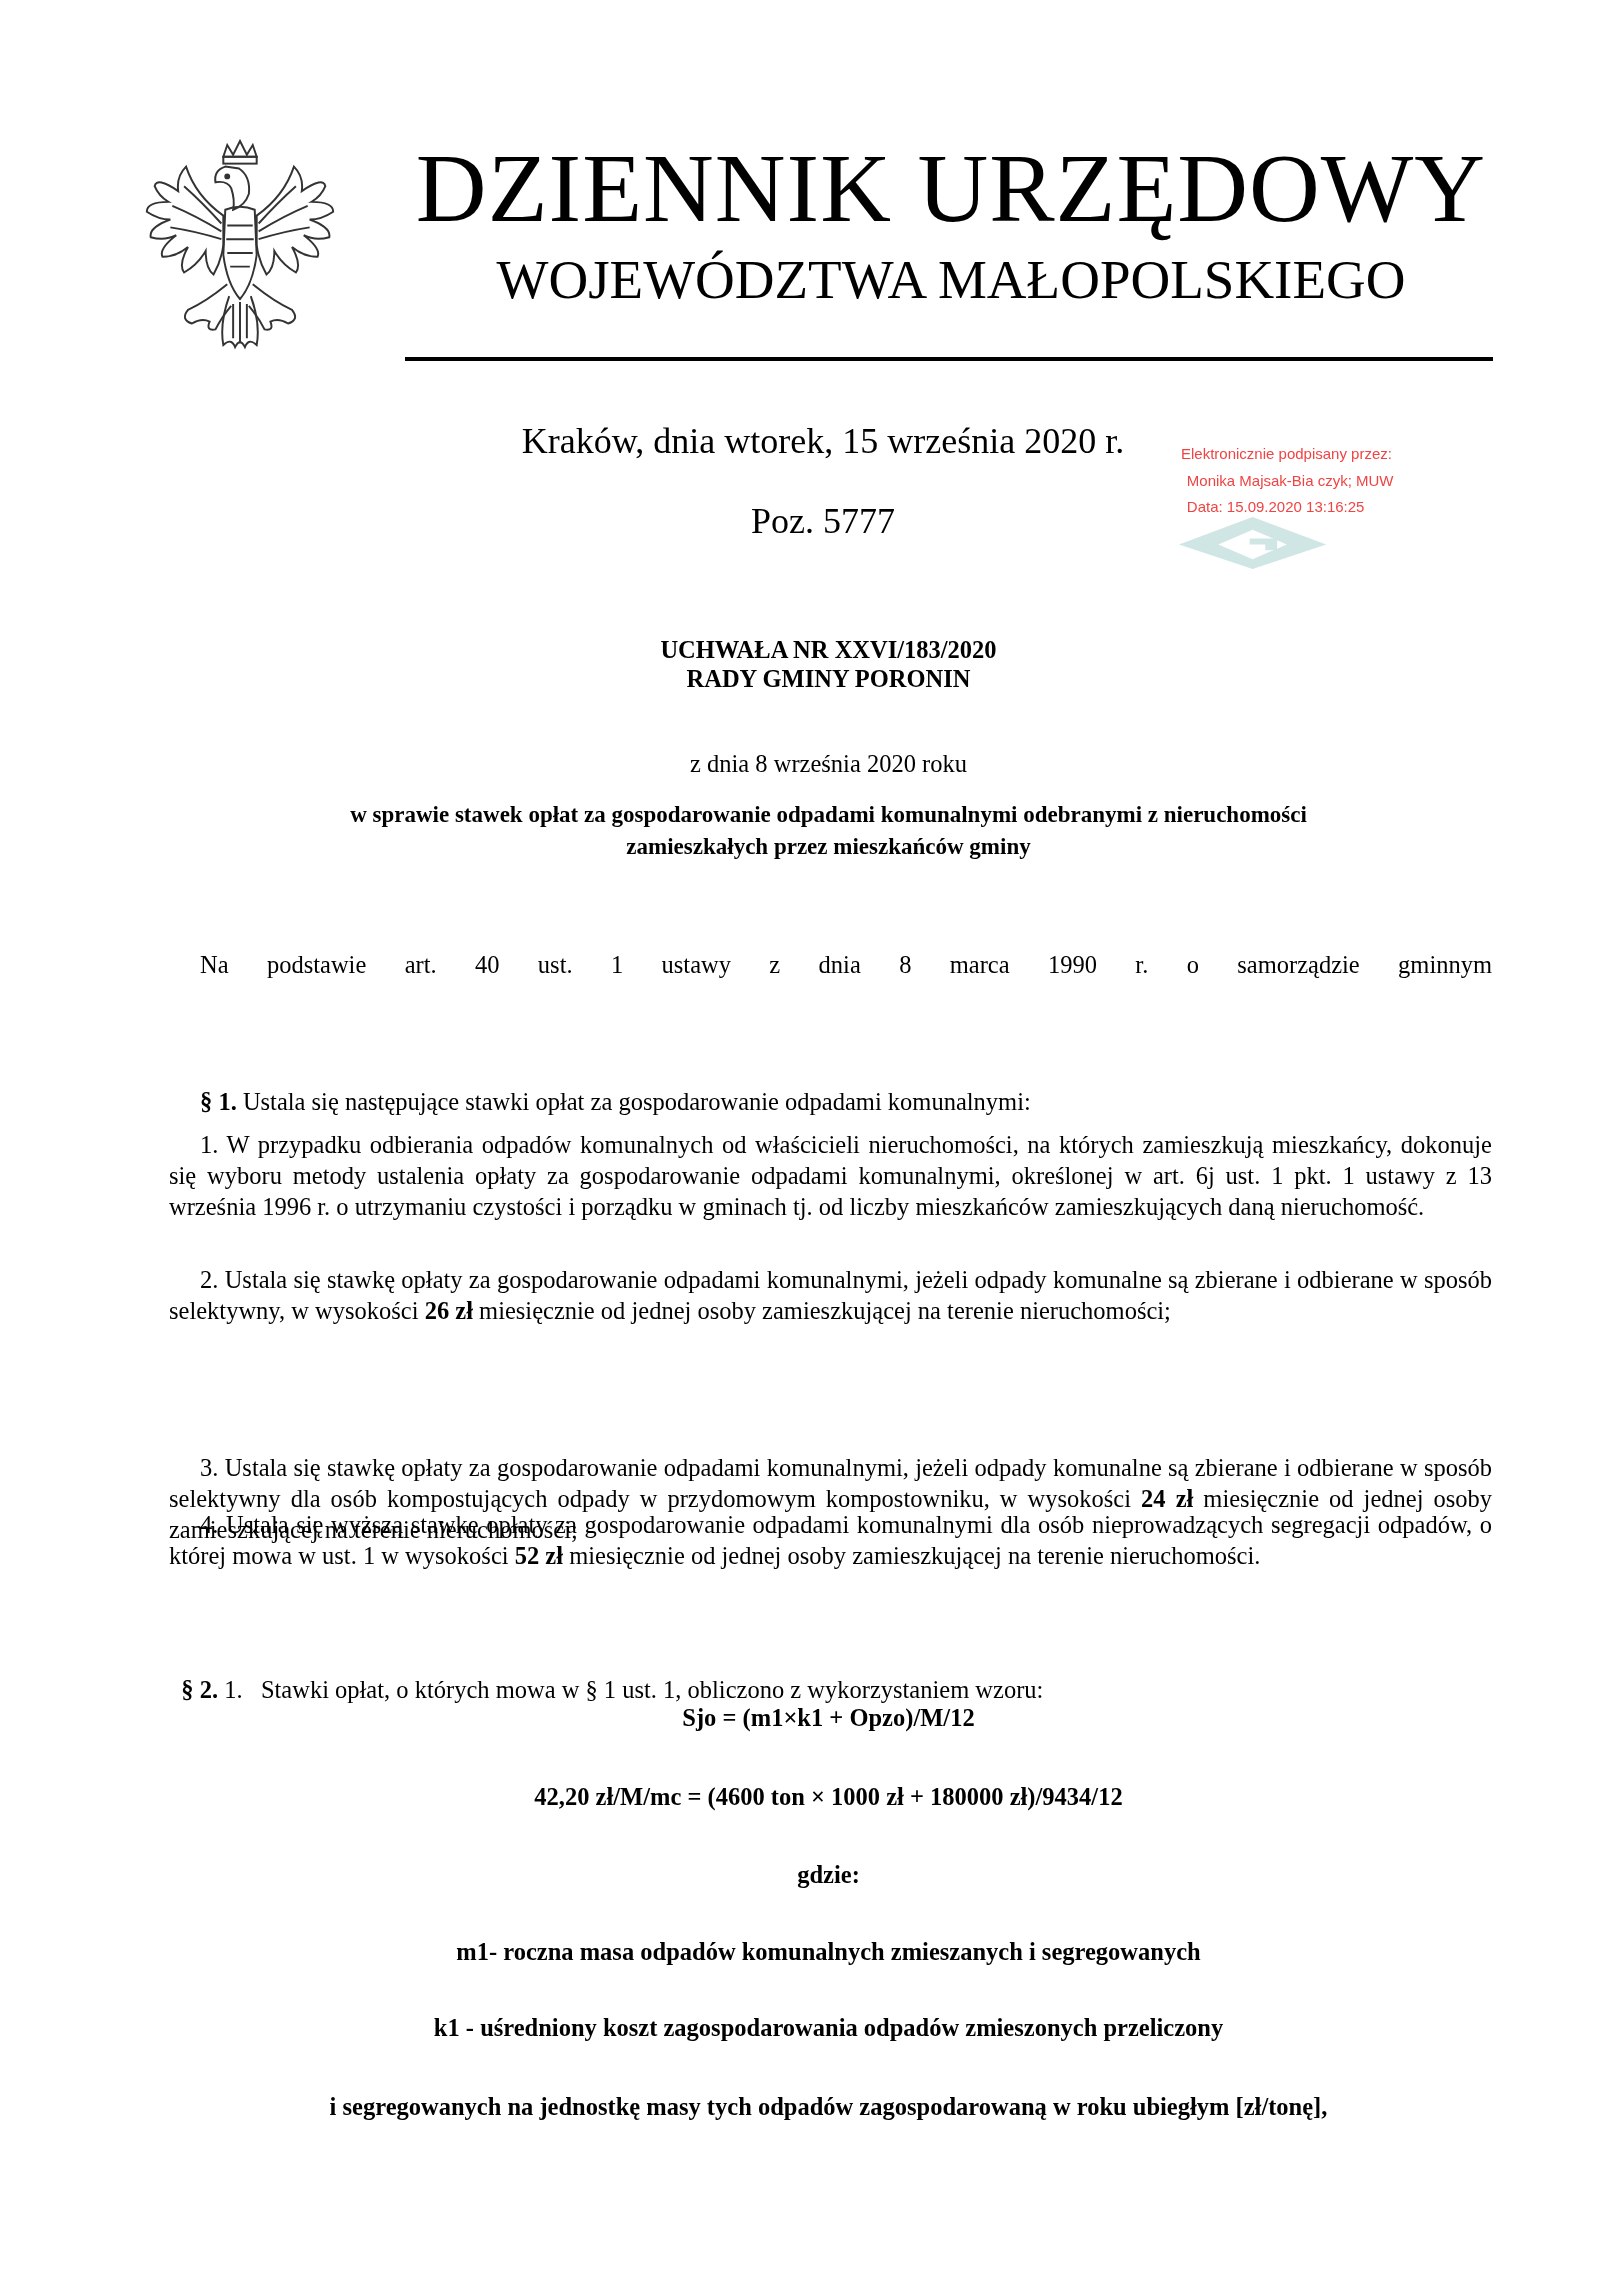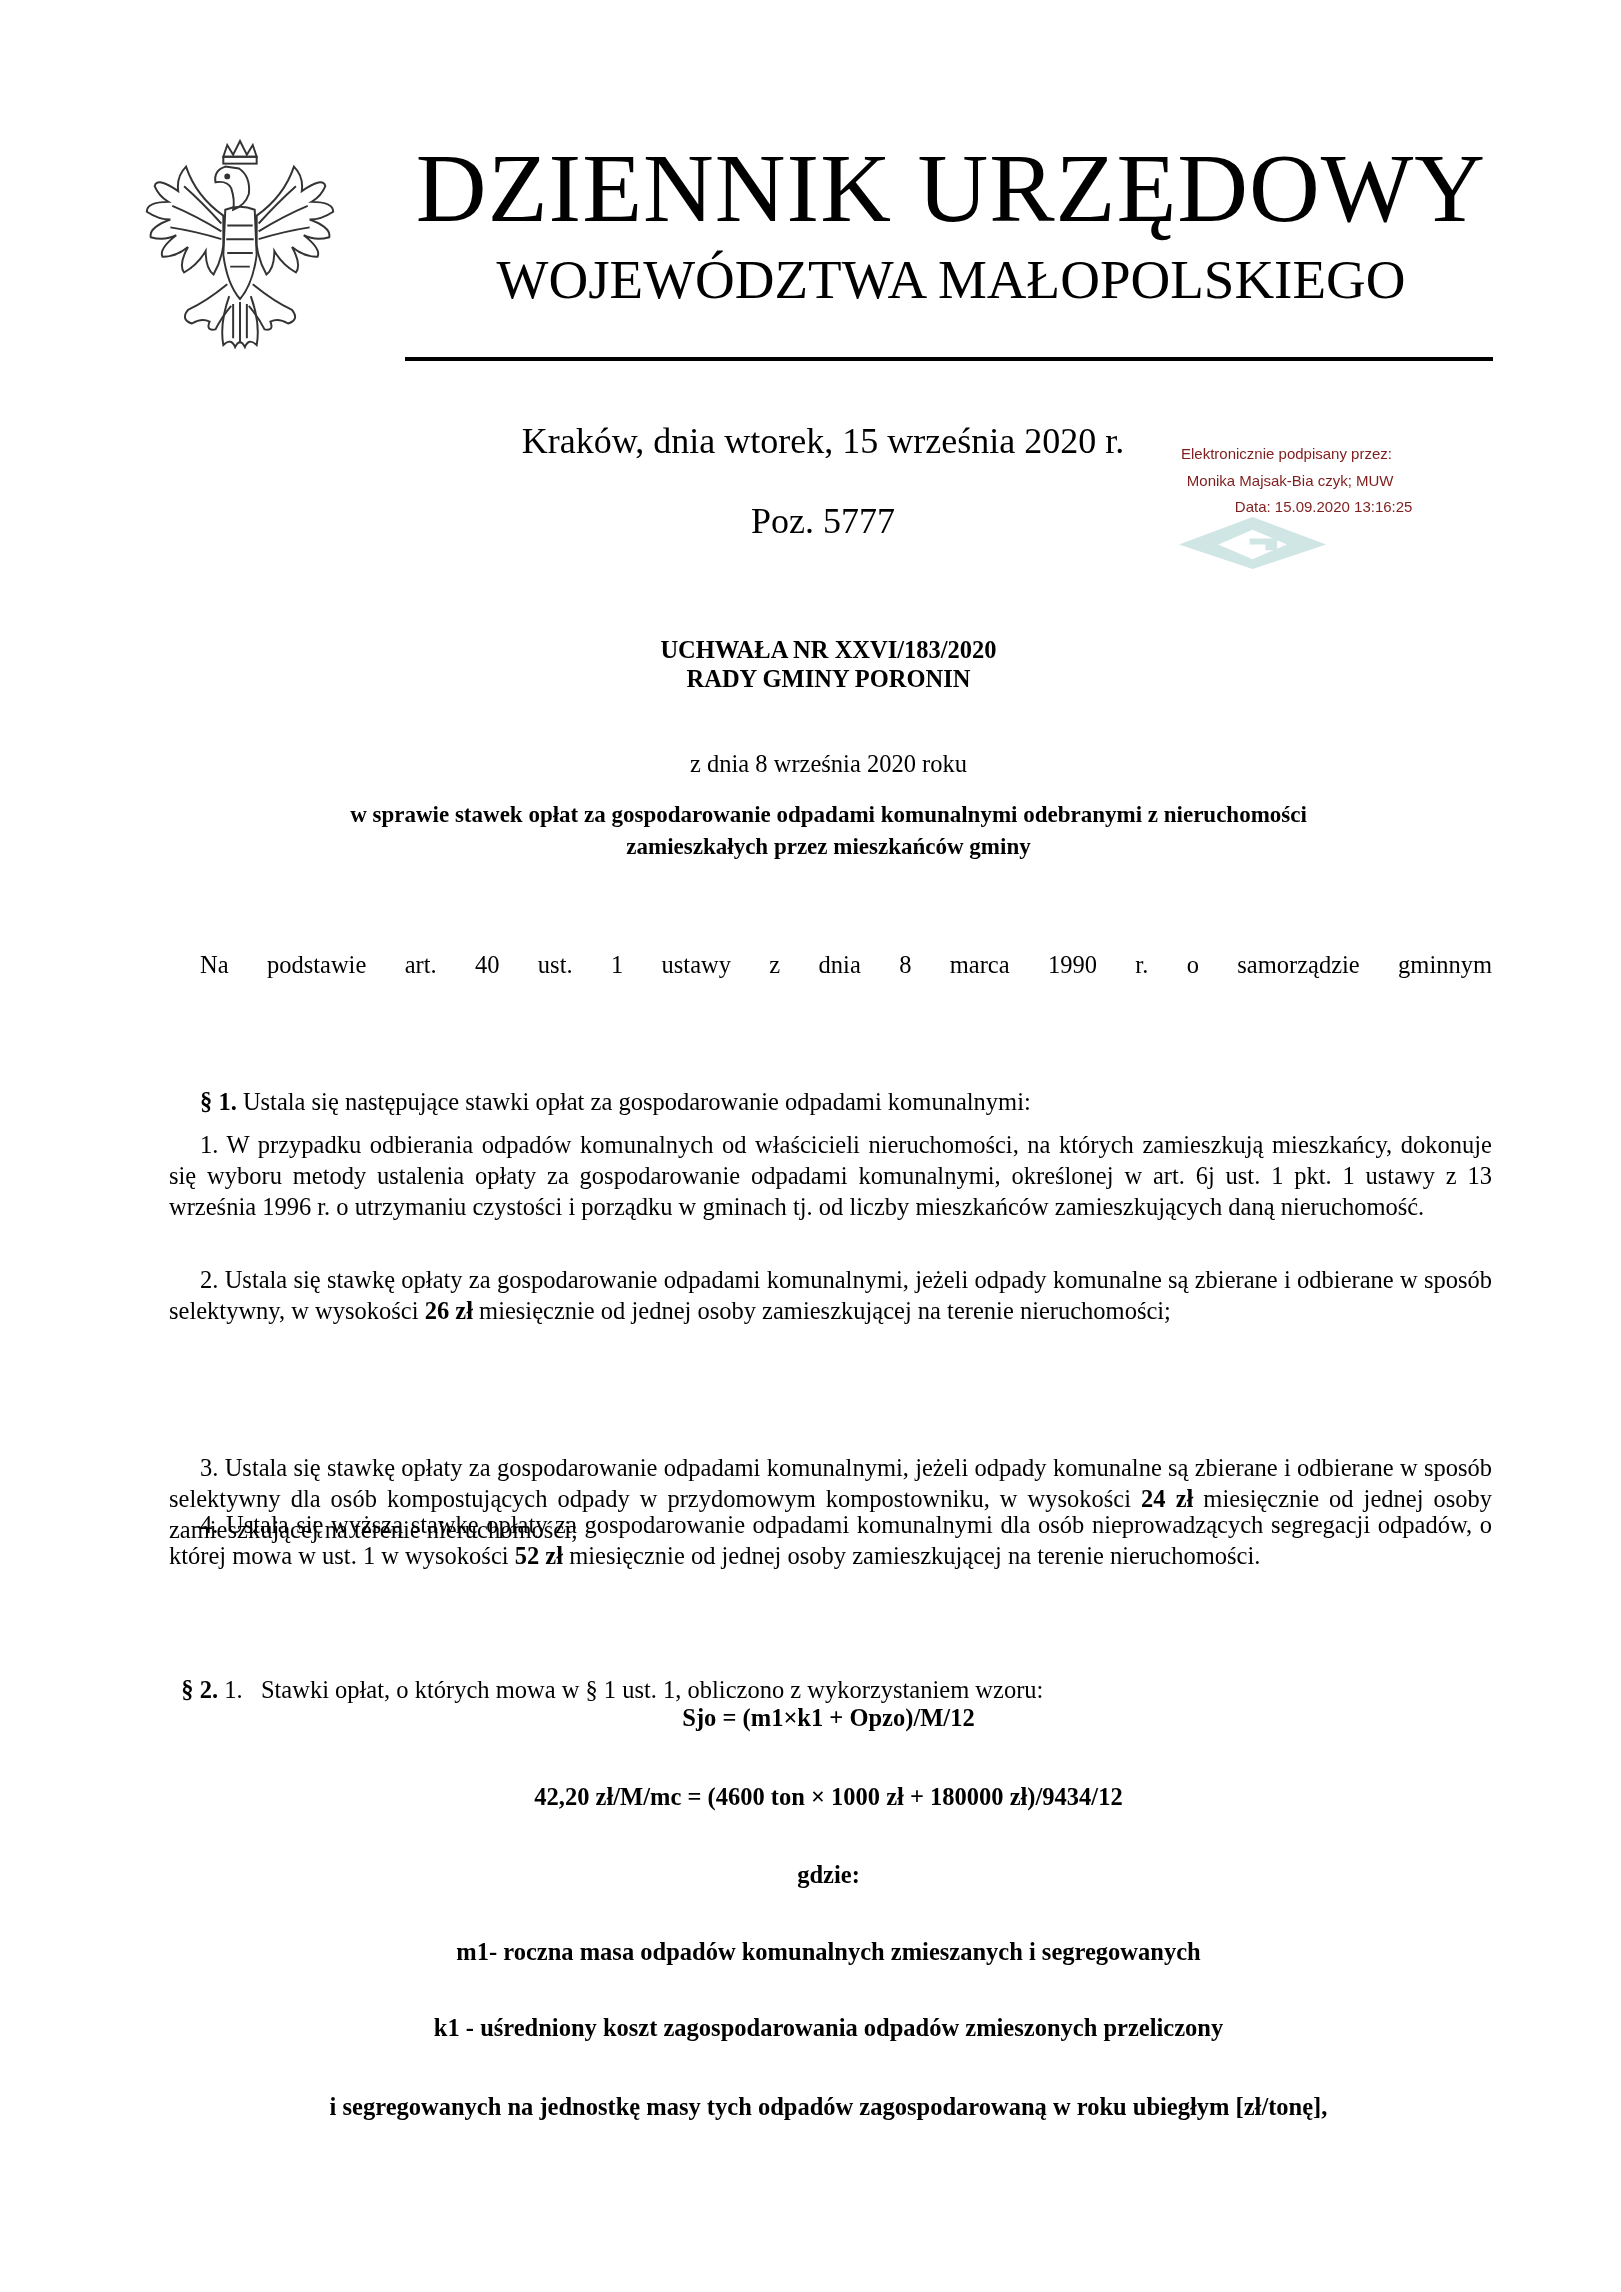--- a/index.html
+++ b/index.html
@@ -19,25 +19,25 @@
     }
     #header-rule { left: 405px; top: 357px; width: 1088px; height: 3.9px; background: #000; }
     #date-line {
       left: 470px; top: 420px; width: 706px; text-align: center;
       font-size: 36px; line-height: 43px; white-space: nowrap;
     }
     #pos-line {
       left: 470px; top: 500px; width: 706px; text-align: center;
       font-size: 36px; line-height: 43px;
     }
-    #signature { left: 1179px; top: 441px; width: 294px; font-family: "Liberation Sans", "DejaVu Sans", sans-serif; font-size: 15px; color: #7f1d1d; }
+    #signature { left: 1179px; top: 441px; width: 294px; font-family: "Liberation Sans", "DejaVu Sans", sans-serif; font-size: 15px; color: #ef4444; }
     #signature div { line-height: 26.5px; white-space: nowrap; }
     #signature .l1 { padding-left: 2px; }
     #signature .l2 { padding-left: 7.8px; }
-    #signature .l3 { padding-left: 7.8px; margin-left: 48px; }
+    #signature .l3 { padding-left: 7.8px; }
     #sig-logo { left: 1179px; top: 515px; width: 157px; height: 54px; }
 
     .center { left: 157px; width: 1343px; text-align: center; }
     .bold { font-weight: bold; }
     #resolution-title { top: 635px; font-size: 24.5px; line-height: 29px; }
     #resolution-date { top: 749px; font-size: 24.5px; line-height: 29px; }
     #resolution-subject { top: 799px; font-size: 23px; line-height: 32px; }
 
     .para {
       left: 169px; width: 1323px; font-size: 24.5px; line-height: 31px;

